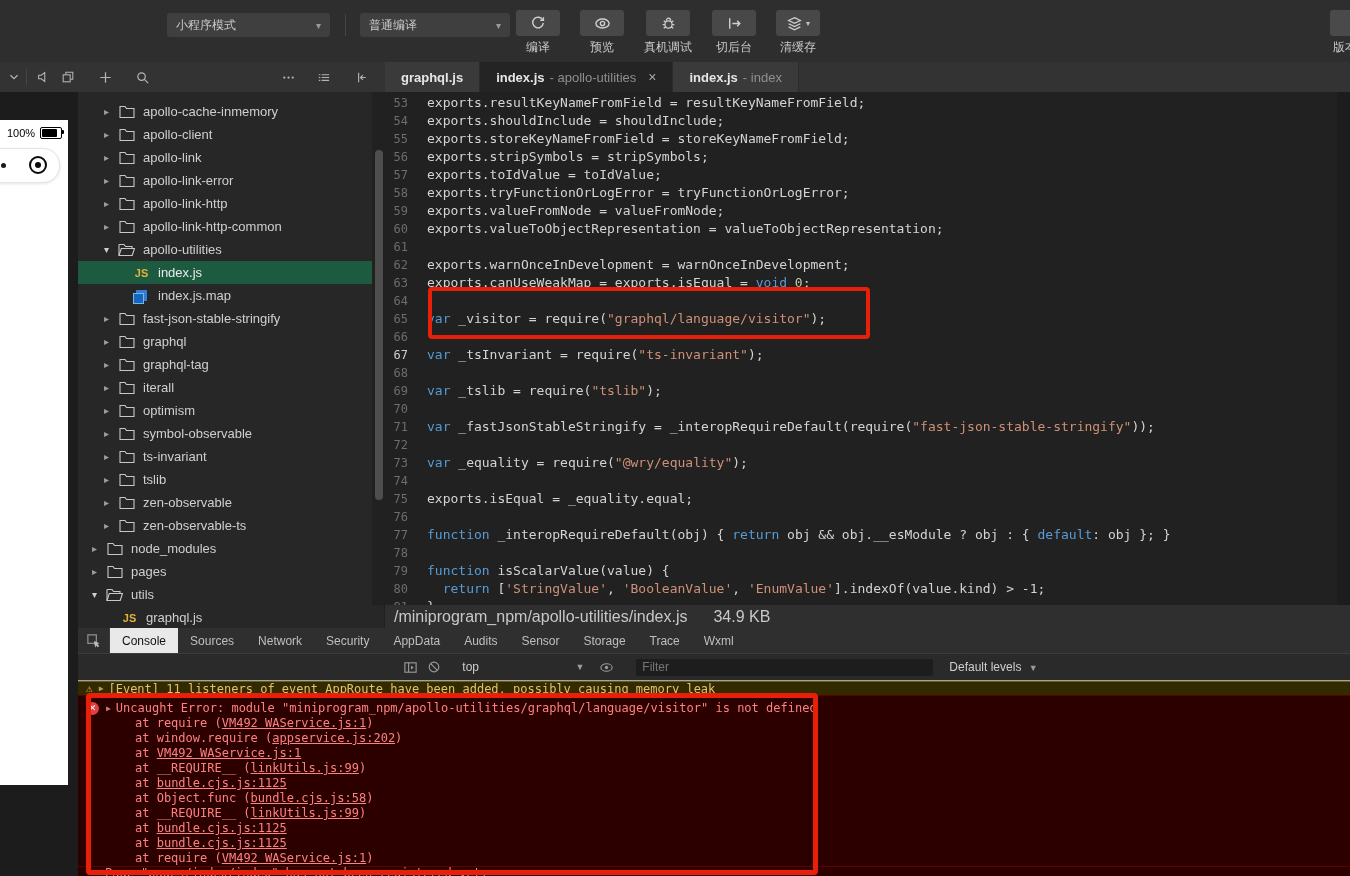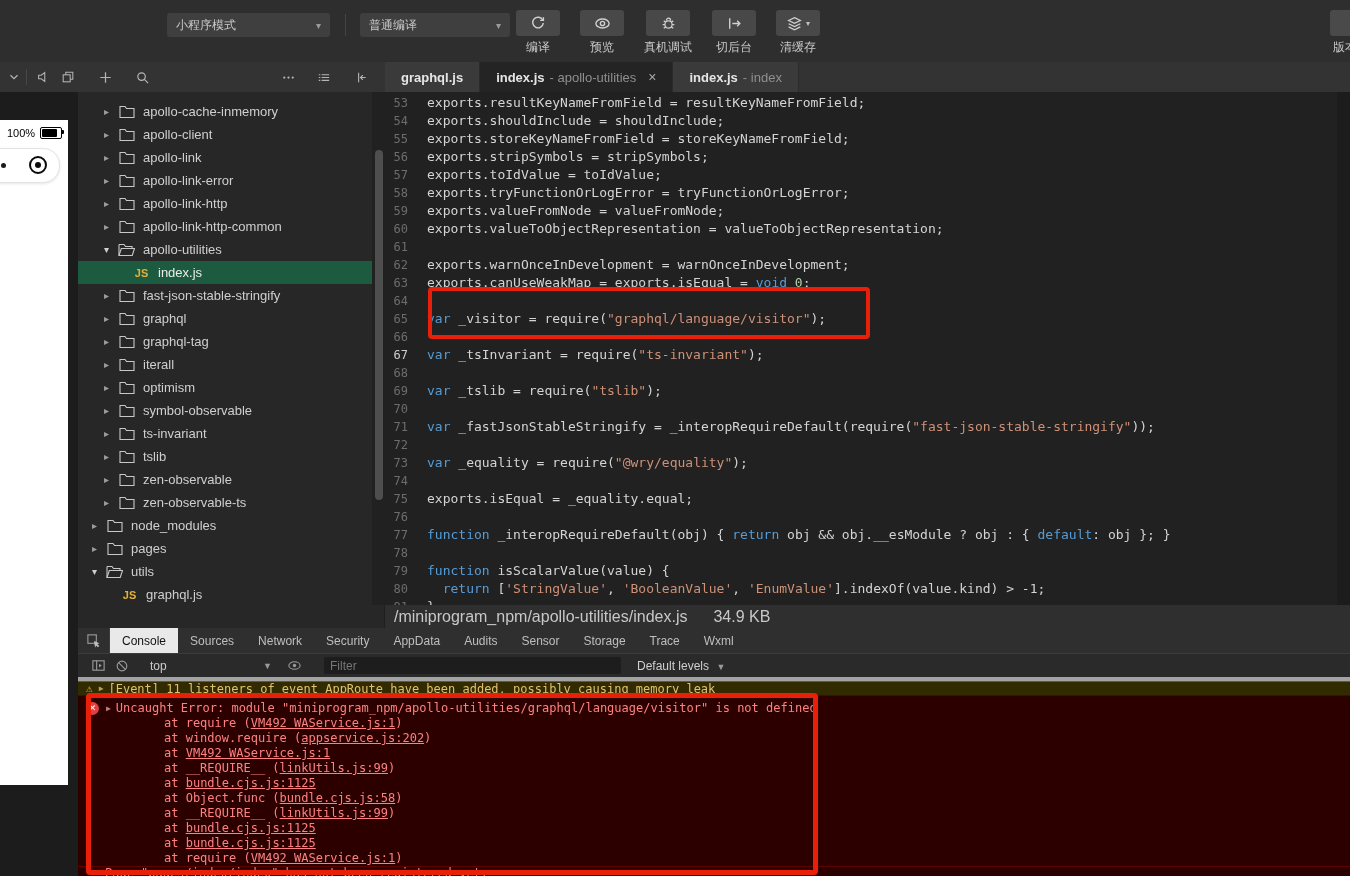--- a/index.html
+++ b/index.html
@@ -81,21 +81,21 @@
   .statusbar .size{margin-left:26px;}
 
   
   .console{position:absolute;left:78px;top:628px;width:1272px;height:248px;background:#242424;}
   .c-tabs{height:26px;background:#2f2f2f;display:flex;align-items:center;font-size:12px;color:#bfbfbf;
           border-bottom:1px solid #3c3c3c;box-sizing:border-box;}
   .c-inspect{width:31px;height:100%;display:flex;align-items:center;justify-content:center;border-right:1px solid #3c3c3c;}
   .c-tab{padding:0 12px;height:100%;display:flex;align-items:center;cursor:default;}
   .c-tab.active{background:#e9e9e9;color:#121212;}
   .c-toolbar{height:27px;background:#2a2a2a;display:flex;align-items:center;font-size:12px;color:#c0c0c0;
-             border-bottom:4px solid #a3a3a3;box-sizing:border-box;}
+             border-bottom:1px solid #a3a3a3;box-sizing:border-box;justify-content:center;}
   .ct-icon{width:24px;display:flex;align-items:center;justify-content:center;}
   .ct-icon.first{margin-left:8px;}
   .ctx{margin-left:16px;width:122px;display:flex;align-items:center;justify-content:space-between;color:#cccccc;}
   .ctx .caret{color:#9a9a9a;font-size:9px;}
   .filter-input{margin-left:18px;width:285px;height:17px;background:#1d1d1d;border:none;border-radius:2px;
                 color:#bbbbbb;font-size:12px;padding:0 6px;outline:none;font-family:inherit;}
   .filter-input::placeholder{color:#767676;}
   .levels{margin-left:16px;color:#cfcfcf;}
   .levels .caret{font-size:9px;color:#9a9a9a;margin-left:4px;}
 
@@ -103,21 +103,21 @@
   .warn-row{height:14px;background:#332b00;border-top:1px solid #6b5d18;color:#e2c06c;display:flex;
             align-items:center;padding-left:8px;box-sizing:border-box;white-space:nowrap;overflow:hidden;}
   .warn-row .w-icon{color:#e5b63e;font-size:11px;margin-right:6px;line-height:11px;}
   .tri{font-size:8px;margin-right:5px;}
   .warn-row .tri{color:#b99f56;}
   .err-block{background:#2d0000;border-top:1px solid #5c0000;height:171px;padding-top:4px;box-sizing:border-box;}
   .err-line1{display:flex;align-items:center;height:16px;padding-left:8px;color:#ff8080;white-space:nowrap;}
   .err-line1 .tri{color:#c27d7d;}
   .e-icon{width:13px;height:13px;border-radius:50%;background:#df4040;color:#fff;font-size:9px;line-height:13px;
           text-align:center;margin-right:7px;flex:none;font-family:"Liberation Sans",sans-serif;}
-  .stack{padding-left:86px;}
+  .stack{padding-left:57px;}
   .stack-row{height:15px;line-height:15px;color:#ff8080;white-space:pre;}
   .clink{color:#ff8080;text-decoration:underline;cursor:pointer;}
   .bottom-row{height:10px;border-top:1px solid #5c0000;background:#2d0000;color:#ff8080;display:flex;
               align-items:flex-start;padding-left:27px;line-height:12px;overflow:hidden;box-sizing:border-box;}
 
   
   .anno{position:absolute;border:4px solid #e8200a;border-radius:4px;z-index:50;pointer-events:none;}
   .anno1{left:428px;top:287px;width:434px;height:44px;}
   .anno2{left:86px;top:693px;width:722px;height:172px;border-width:5px;}
 
@@ -336,20 +336,26 @@
             <path d="M1 12.5v-11" stroke="#c8c8c8" stroke-width="1.1"></path>
           </svg>
         </span>
         <span class="tw-label">apollo-utilities</span>
       </div>
       <div class="tree-row l3 file selected">
         <span class="tw-icon">
           <span class="js-badge">JS</span>
         </span>
         <span class="tw-label">index.js</span>
+      </div>
+      <div class="tree-row l3 file">
+        <span class="tw-icon">
+          <span class="map-badge"></span>
+        </span>
+        <span class="tw-label">index.js.map</span>
       </div>
       <div class="tree-row l2">
         <span class="tw-arrow">▸</span>
         <span class="tw-icon">
           <svg width="16" height="13" viewBox="0 0 16 13">
             <path d="M1 1.5h5l1.5 2H15v9H1z" fill="none" stroke="#c8c8c8" stroke-width="1.1"></path>
           </svg>
         </span>
         <span class="tw-label">fast-json-stable-stringify</span>
       </div>

